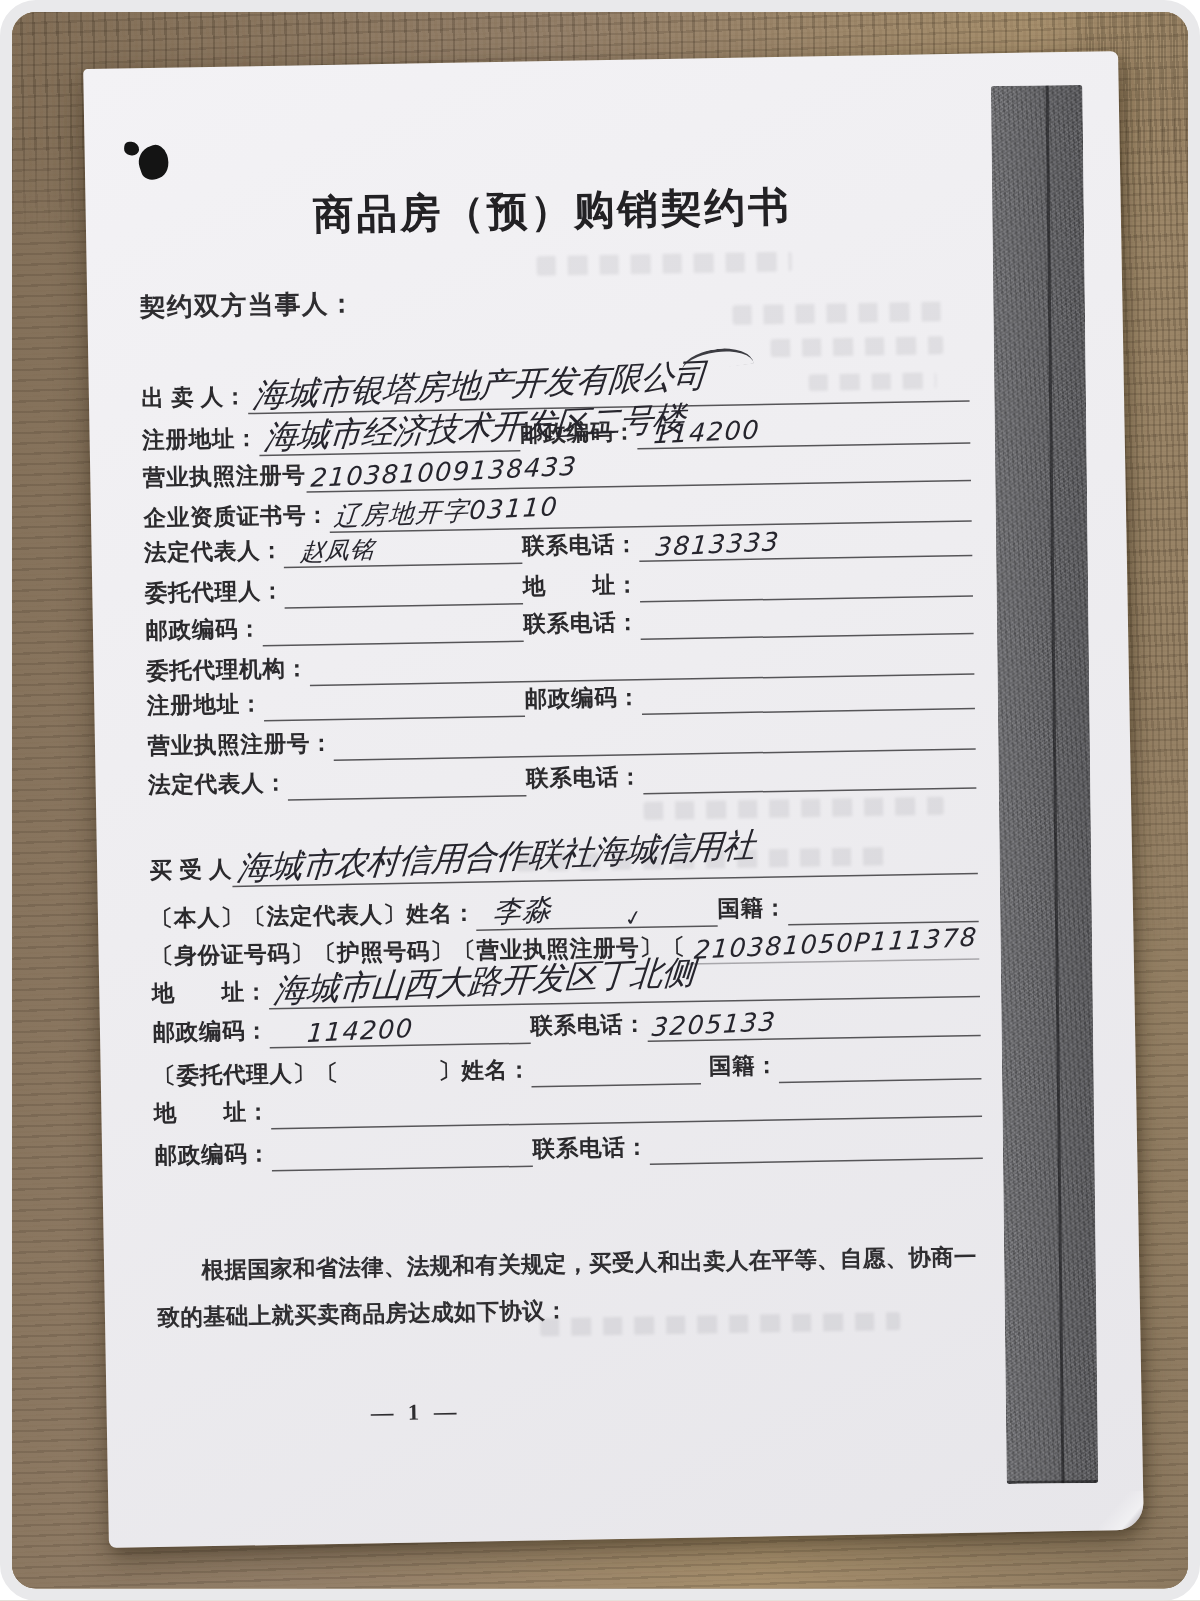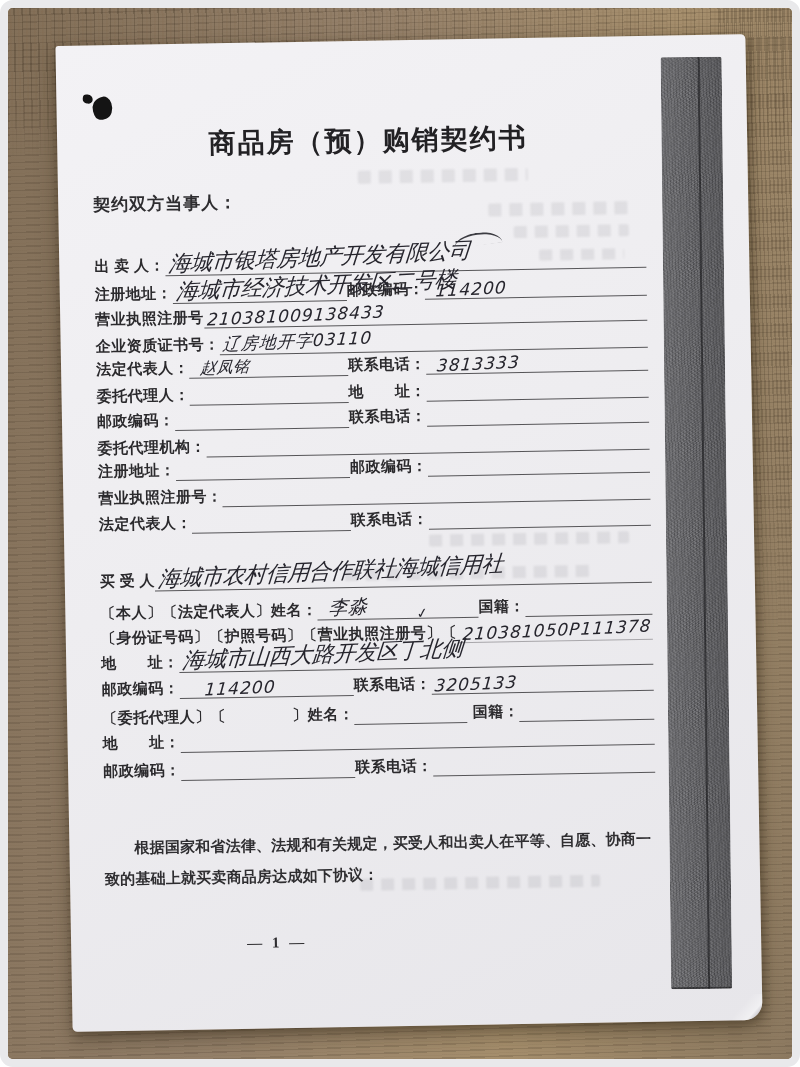--- a/index.html
+++ b/index.html
@@ -1,18 +1,18 @@
 <!DOCTYPE html>
 <html><head>
 <meta charset="utf-8">
 <style>
   html,body{margin:0;padding:0;width:800px;height:1067px;background:#fff;}
   body{position:relative;font-family:"Liberation Serif","DejaVu Serif",serif;}
 
-  .photo-frame{position:absolute;inset:0;border:8px solid #e9e9eb;border-radius:13px;
+  .photo-frame{position:absolute;inset:0;border:8px solid #e9e9eb;border-radius:24px;
     box-sizing:border-box;overflow:hidden;background:#8f7b5d;}
 
   
   .desk{position:absolute;inset:0;background-color:#8f7b5d;
     background-image:
       linear-gradient(100deg,#826f58 0%,#94806a 38%,#a68f6d 70%,#8c7960 100%);}
   .grain-v{position:absolute;inset:0;opacity:.55;
     background:repeating-linear-gradient(178deg,rgba(47,35,22,.28) 0 1.5px,rgba(0,0,0,0) 1.5px 4px,rgba(120,98,70,.18) 4px 5px,rgba(0,0,0,0) 5px 7px);}
   .grain-h-top{position:absolute;left:0;top:0;right:0;height:150px;opacity:.7;
     background:repeating-linear-gradient(89deg,rgba(47,35,22,.30) 0 1.5px,rgba(0,0,0,0) 1.5px 4px,rgba(130,106,76,.2) 4px 6px,rgba(0,0,0,0) 6px 8px);

